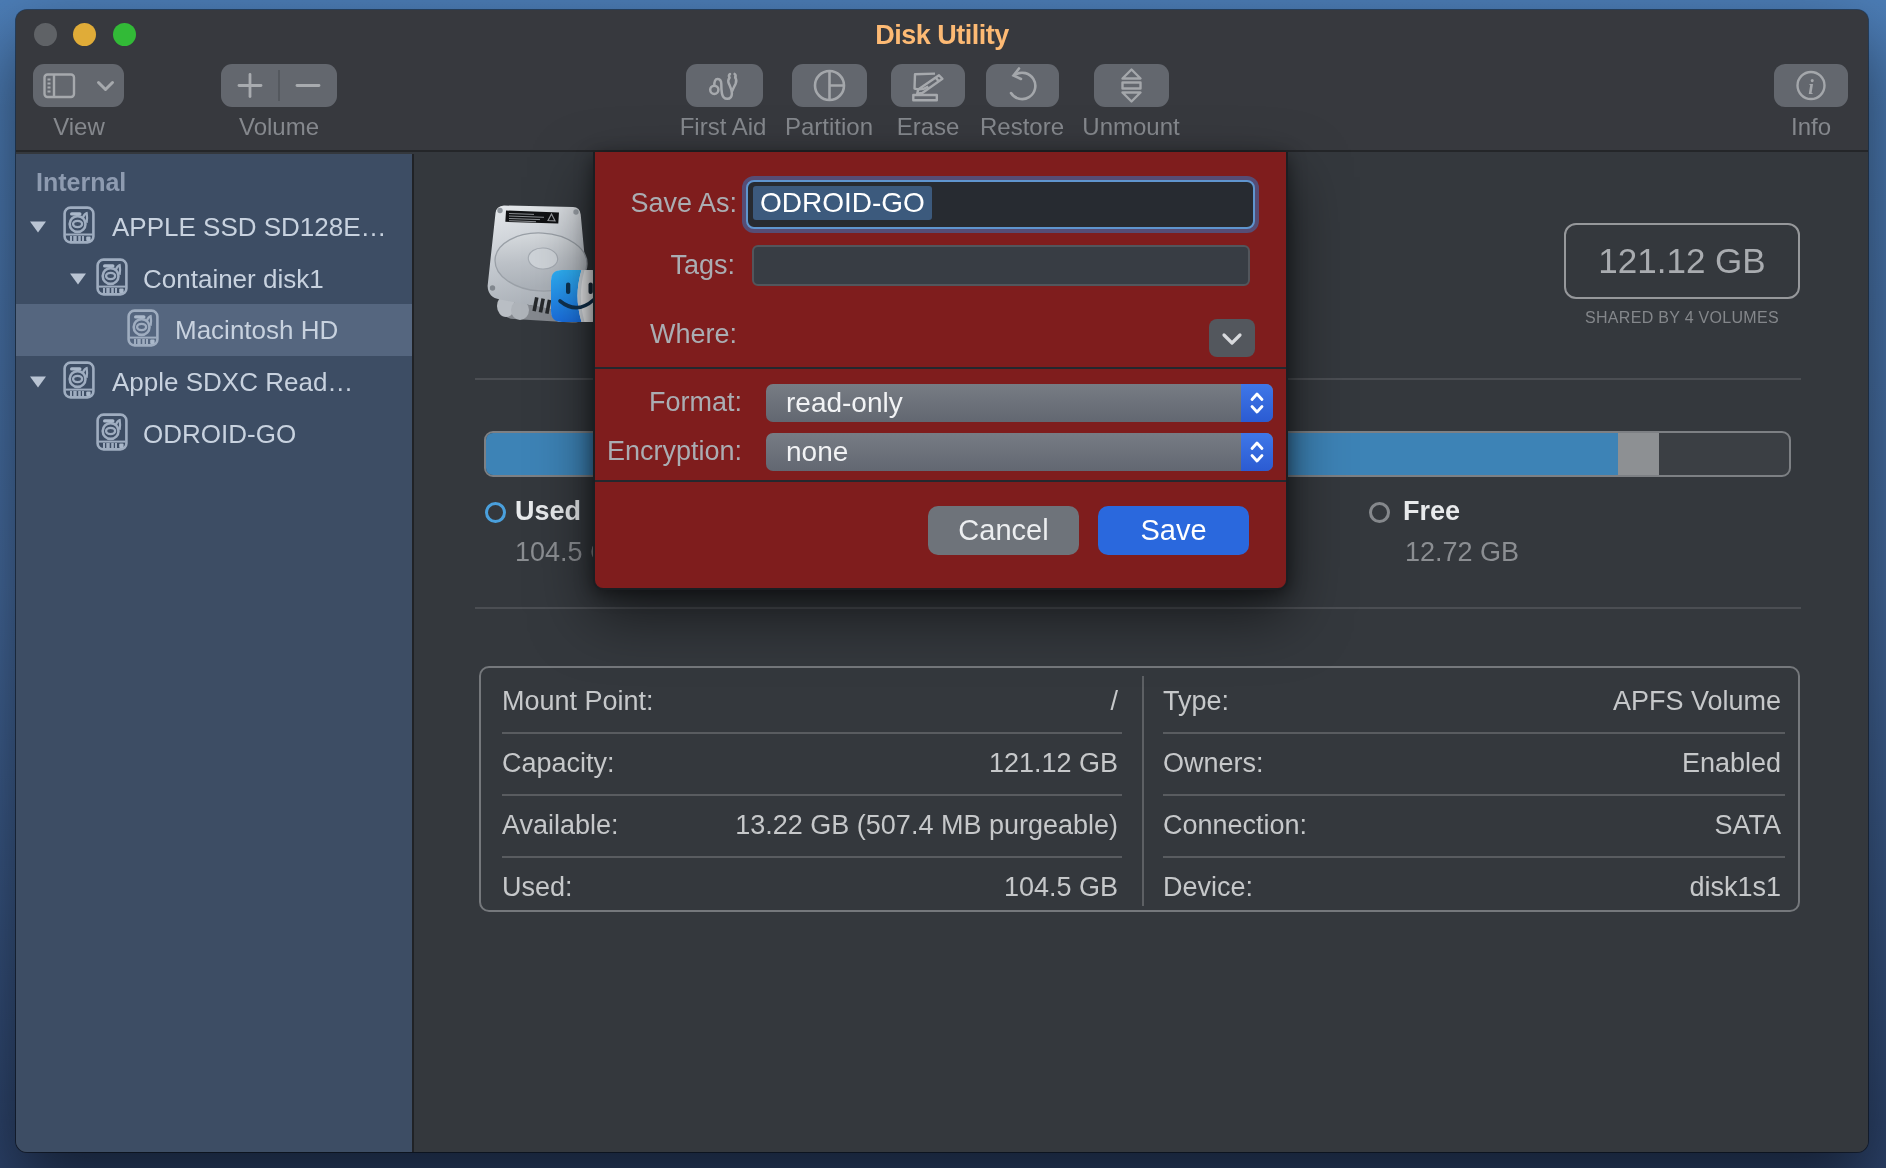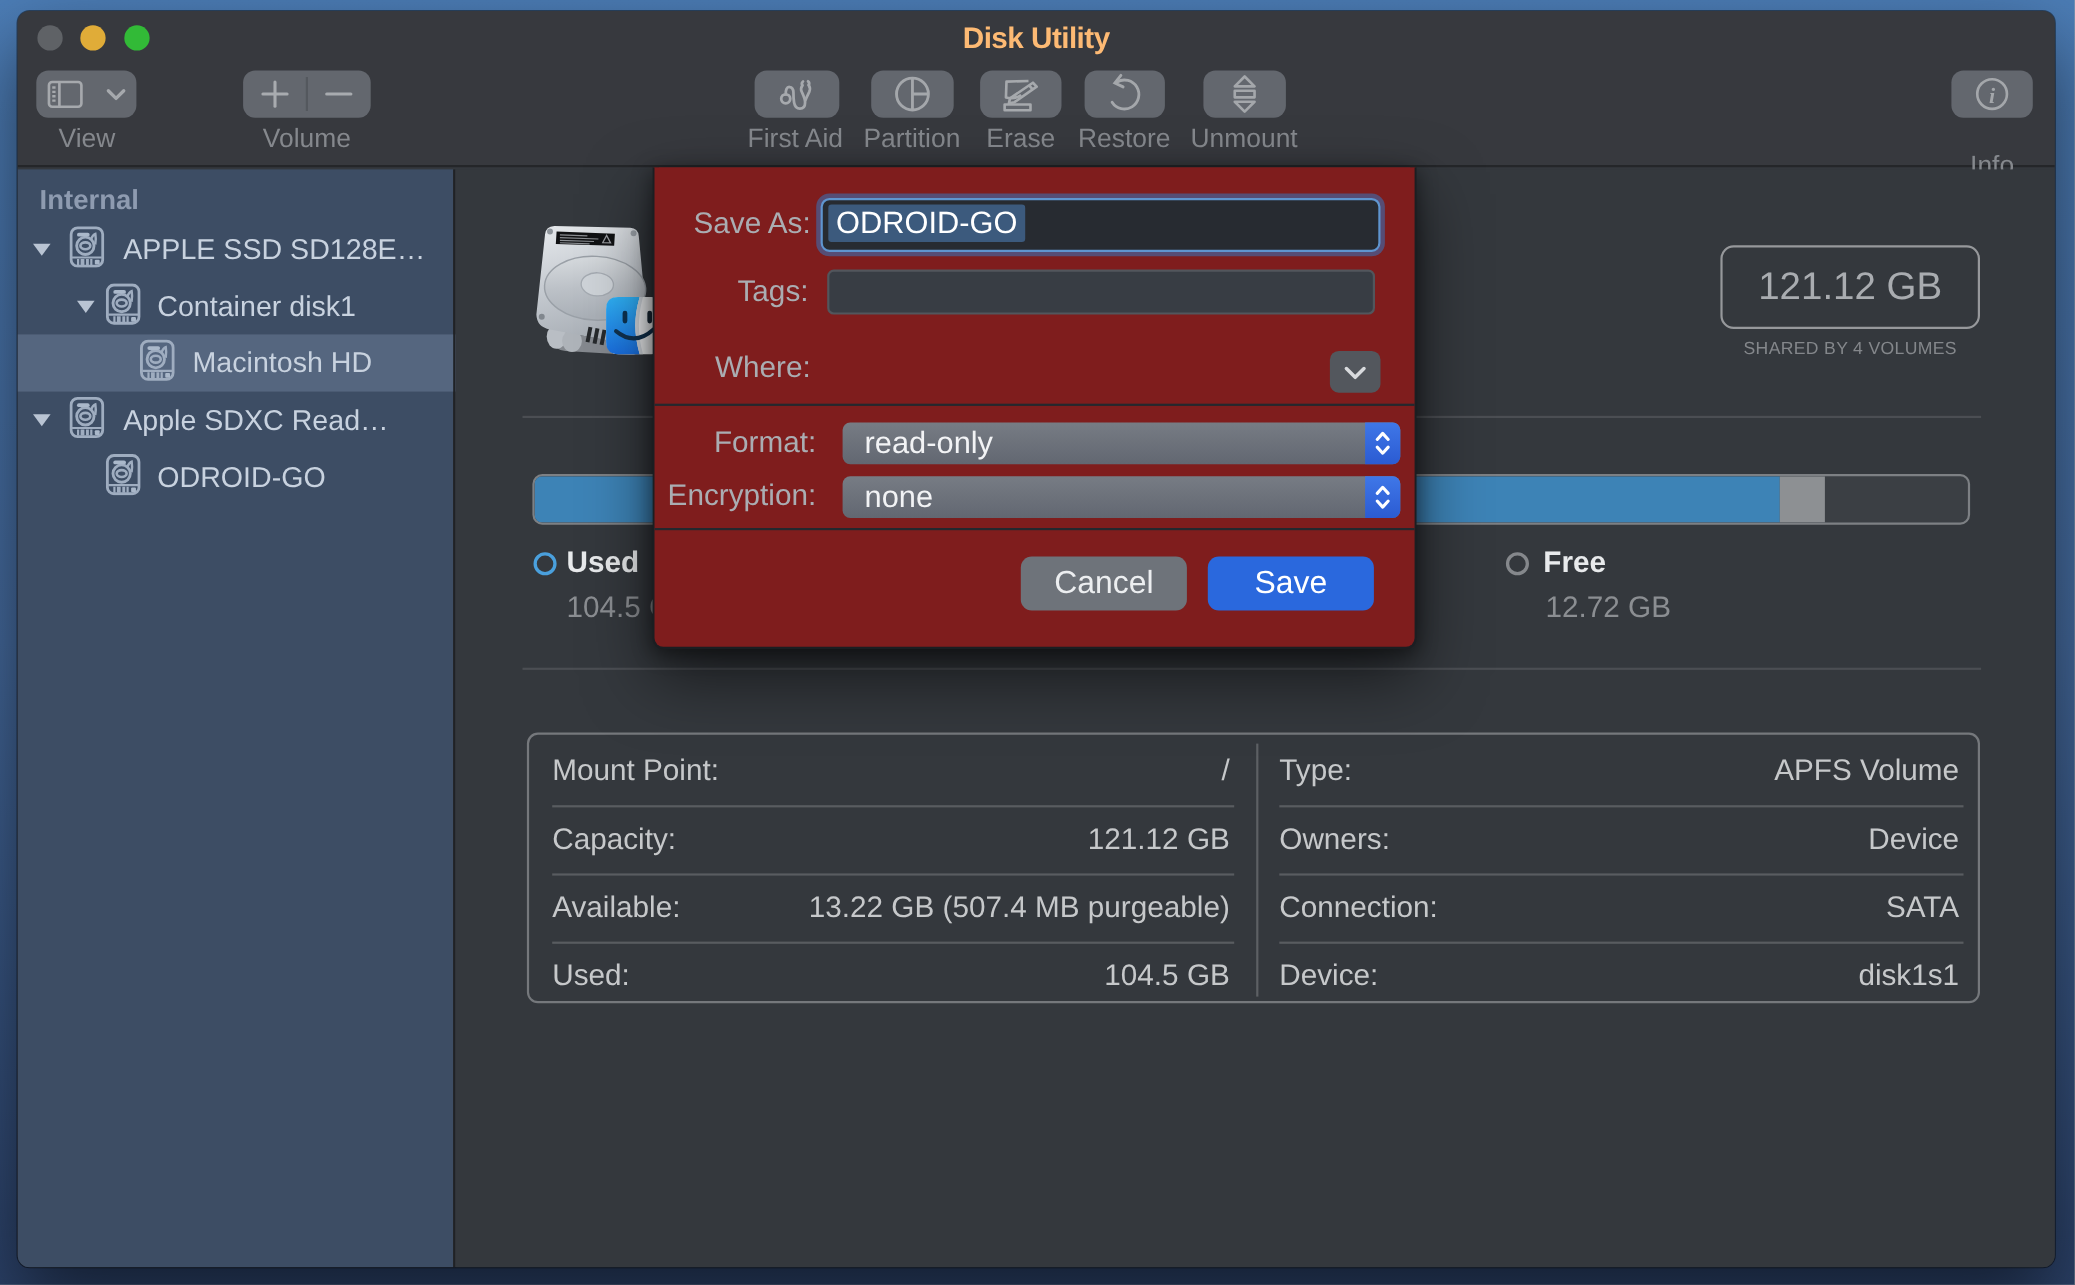--- a/index.html
+++ b/index.html
@@ -189,21 +189,21 @@
       </div>
     <div class="tlabel" style="left:1115px;">Unmount</div>
     <div class="tbtn" style="left:1758px; width:74px;" id="info">
         <svg width="74" height="43" viewBox="0 0 74 43">
 <g fill="none" stroke="#a4a7ab" stroke-width="2.4">
 <circle cx="37" cy="21.5" r="13.5"></circle>
 </g>
 <text x="37" y="30" text-anchor="middle" font-family="Liberation Serif" font-size="20" font-style="italic" font-weight="bold" fill="#a4a7ab">i</text>
 </svg>
       </div>
-    <div class="tlabel" style="left:1795px;margin-top:24px;">Info</div>
+    <div class="tlabel" style="left:1795px;">Info</div>
   </div>
 
   <div class="sidebar">
     <div class="sbhead" style="top:14px;">Internal</div>
     <div class="srow" style="top:47px;">
       <div class="tri" style="left:14px;"></div>
       <div class="dicon" style="left:47px;"><svg width="32" height="38" viewBox="0 0 32 38">
 <g fill="none" stroke="#9fadc0" stroke-width="2.6">
 <rect x="1.6" y="1.6" width="28.8" height="34.8" rx="6"></rect>
 <circle cx="14.6" cy="18" r="7.9"></circle>
@@ -378,21 +378,21 @@
       <div class="ilabel" style="left:21px; top:157px;">Available:</div>
       <div class="ival" style="right:680px; top:157px;">13.22 GB (507.4 MB purgeable)</div>
       <div class="ilabel" style="left:21px; top:219px;">Used:</div>
       <div class="ival" style="right:680px; top:219px;">104.5 GB</div>
       <div class="irow-sep" style="left:21px; top:64px; width:620px;"></div>
       <div class="irow-sep" style="left:21px; top:126px; width:620px;"></div>
       <div class="irow-sep" style="left:21px; top:188px; width:620px;"></div>
       <div class="ilabel" style="left:682px; top:33px;">Type:</div>
       <div class="ival" style="right:17px; top:33px;">APFS Volume</div>
       <div class="ilabel" style="left:682px; top:95px;">Owners:</div>
-      <div class="ival" style="right:17px; top:95px;">Device</div>
+      <div class="ival" style="right:17px; top:95px;">Enabled</div>
       <div class="ilabel" style="left:682px; top:157px;">Connection:</div>
       <div class="ival" style="right:17px; top:157px;">SATA</div>
       <div class="ilabel" style="left:682px; top:219px;">Device:</div>
       <div class="ival" style="right:17px; top:219px;">disk1s1</div>
       <div class="irow-sep" style="left:682px; top:64px; width:622px;"></div>
       <div class="irow-sep" style="left:682px; top:126px; width:622px;"></div>
       <div class="irow-sep" style="left:682px; top:188px; width:622px;"></div>
     </div>
   </div>
 

